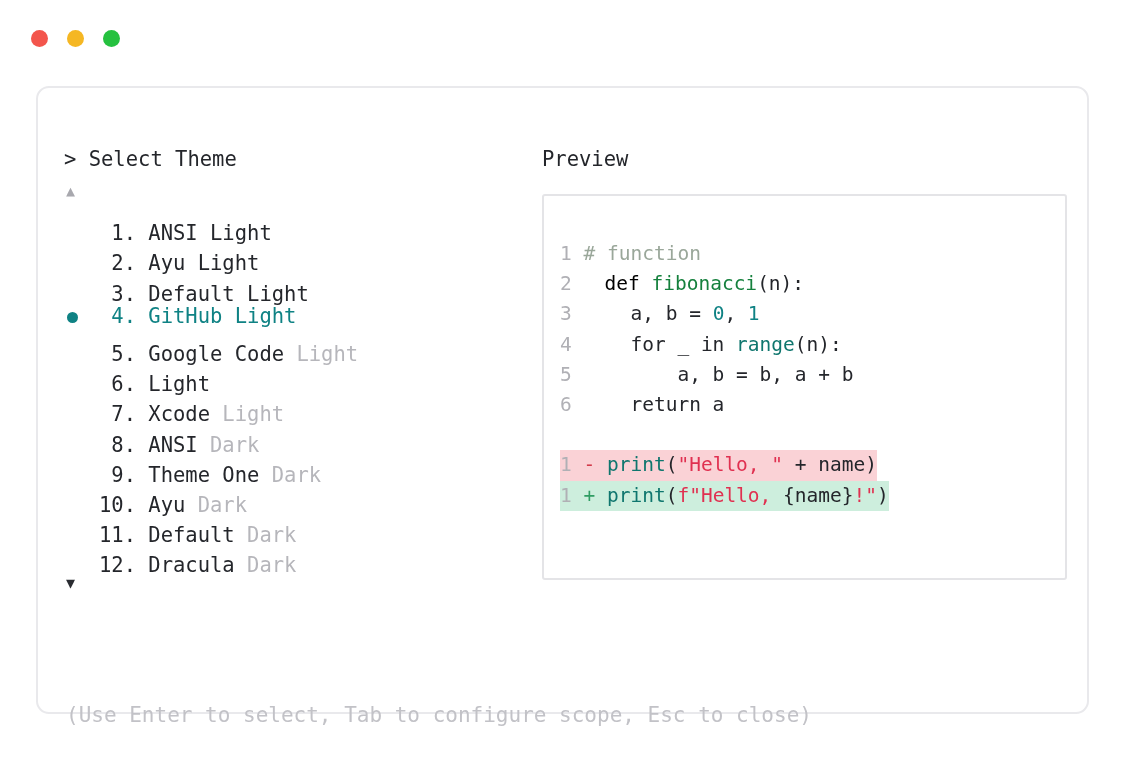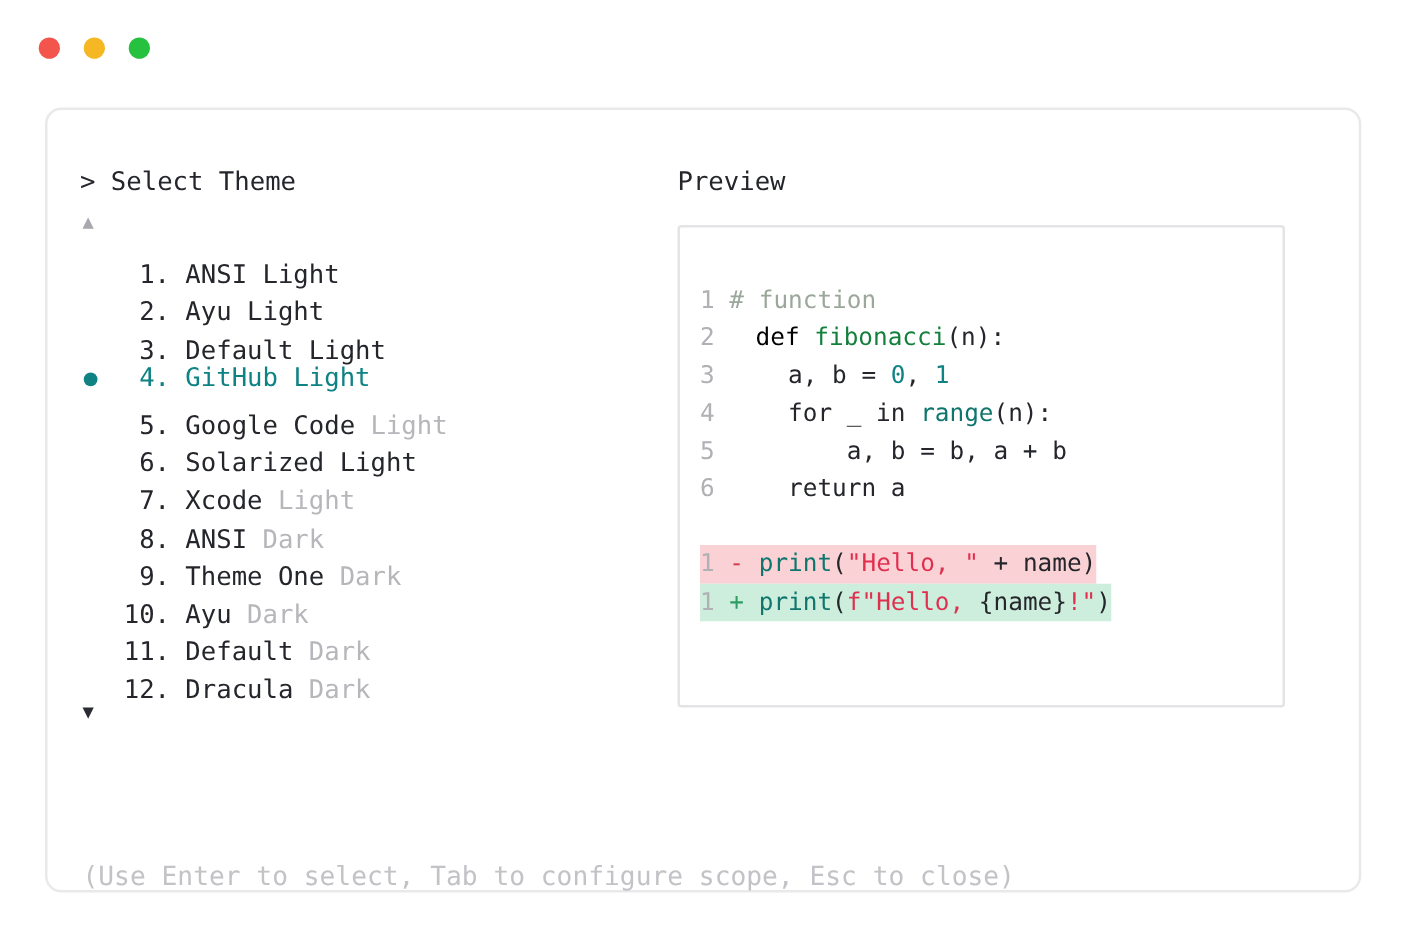--- a/index.html
+++ b/index.html
@@ -40,21 +40,21 @@
     height: 628px;
     box-sizing: border-box;
     background: #ffffff;
     border: 2px solid #e9e9ec;
     border-radius: 13px;
   }
 
   .cols {
     position: absolute;
     left: 0;
-    top: 0;
+    top: 14px;
     width: 100%;
     height: 100%;
   }
 
   
   .left {
     position: absolute;
     left: 26px;
     top: 44px;
     width: 450px;
@@ -138,21 +138,21 @@
 
   
   .right {
     position: absolute;
     left: 504px;
     top: 44px;
     width: 530px;
   }
   .preview-box {
     margin-top: 22px;
-    width: 486px;
+    width: 525px;
     height: 386px;
     box-sizing: border-box;
     border: 2px solid #e4e4e7;
     border-radius: 3px;
     background: #ffffff;
     position: relative;
   }
   .code {
     position: absolute;
     left: 16px;
@@ -202,21 +202,21 @@
 
     <div class="left">
       <div class="panel-title">&gt; Select Theme</div>
       <div class="scroll-arrow up">▲</div>
       <div class="theme-list" id="theme-list">
           <div class="theme-row"><span class="bullet-cell"></span><span class="idx">1.</span><span class="nm">ANSI</span><span> </span><span class="variant">Light</span></div>
           <div class="theme-row"><span class="bullet-cell"></span><span class="idx">2.</span><span class="nm">Ayu</span><span> </span><span class="variant">Light</span></div>
           <div class="theme-row"><span class="bullet-cell"></span><span class="idx">3.</span><span class="nm">Default</span><span> </span><span class="variant">Light</span></div>
           <div class="theme-row"><span class="bullet-cell"><span class="bullet" style="background: rgb(15, 130, 132);"></span></span><span class="idx sel">4.</span><span class="nm sel">GitHub</span><span> </span><span class="variant sel">Light</span></div>
           <div class="theme-row"><span class="bullet-cell"></span><span class="idx">5.</span><span class="nm">Google Code</span><span> </span><span class="variant muted">Light</span></div>
-          <div class="theme-row"><span class="bullet-cell"></span><span class="idx">6.</span><span class="nm">Solarized</span><span> </span><span class="variant">Light</span></div>
+          <div class="theme-row"><span class="bullet-cell"></span><span class="idx">6.</span><span> </span><span class="variant">Light</span></div>
           <div class="theme-row"><span class="bullet-cell"></span><span class="idx">7.</span><span class="nm">Xcode</span><span> </span><span class="variant muted">Light</span></div>
           <div class="theme-row"><span class="bullet-cell"></span><span class="idx">8.</span><span class="nm">ANSI</span><span> </span><span class="variant muted">Dark</span></div>
           <div class="theme-row"><span class="bullet-cell"></span><span class="idx">9.</span><span class="nm">Theme One</span><span> </span><span class="variant muted">Dark</span></div>
           <div class="theme-row"><span class="bullet-cell"></span><span class="idx">10.</span><span class="nm">Ayu</span><span> </span><span class="variant muted">Dark</span></div>
           <div class="theme-row"><span class="bullet-cell"></span><span class="idx">11.</span><span class="nm">Default</span><span> </span><span class="variant muted">Dark</span></div>
           <div class="theme-row"><span class="bullet-cell"></span><span class="idx">12.</span><span class="nm">Dracula</span><span> </span><span class="variant muted">Dark</span></div>
         </div>
       <div class="scroll-arrow down">▼</div>
     </div>
 

